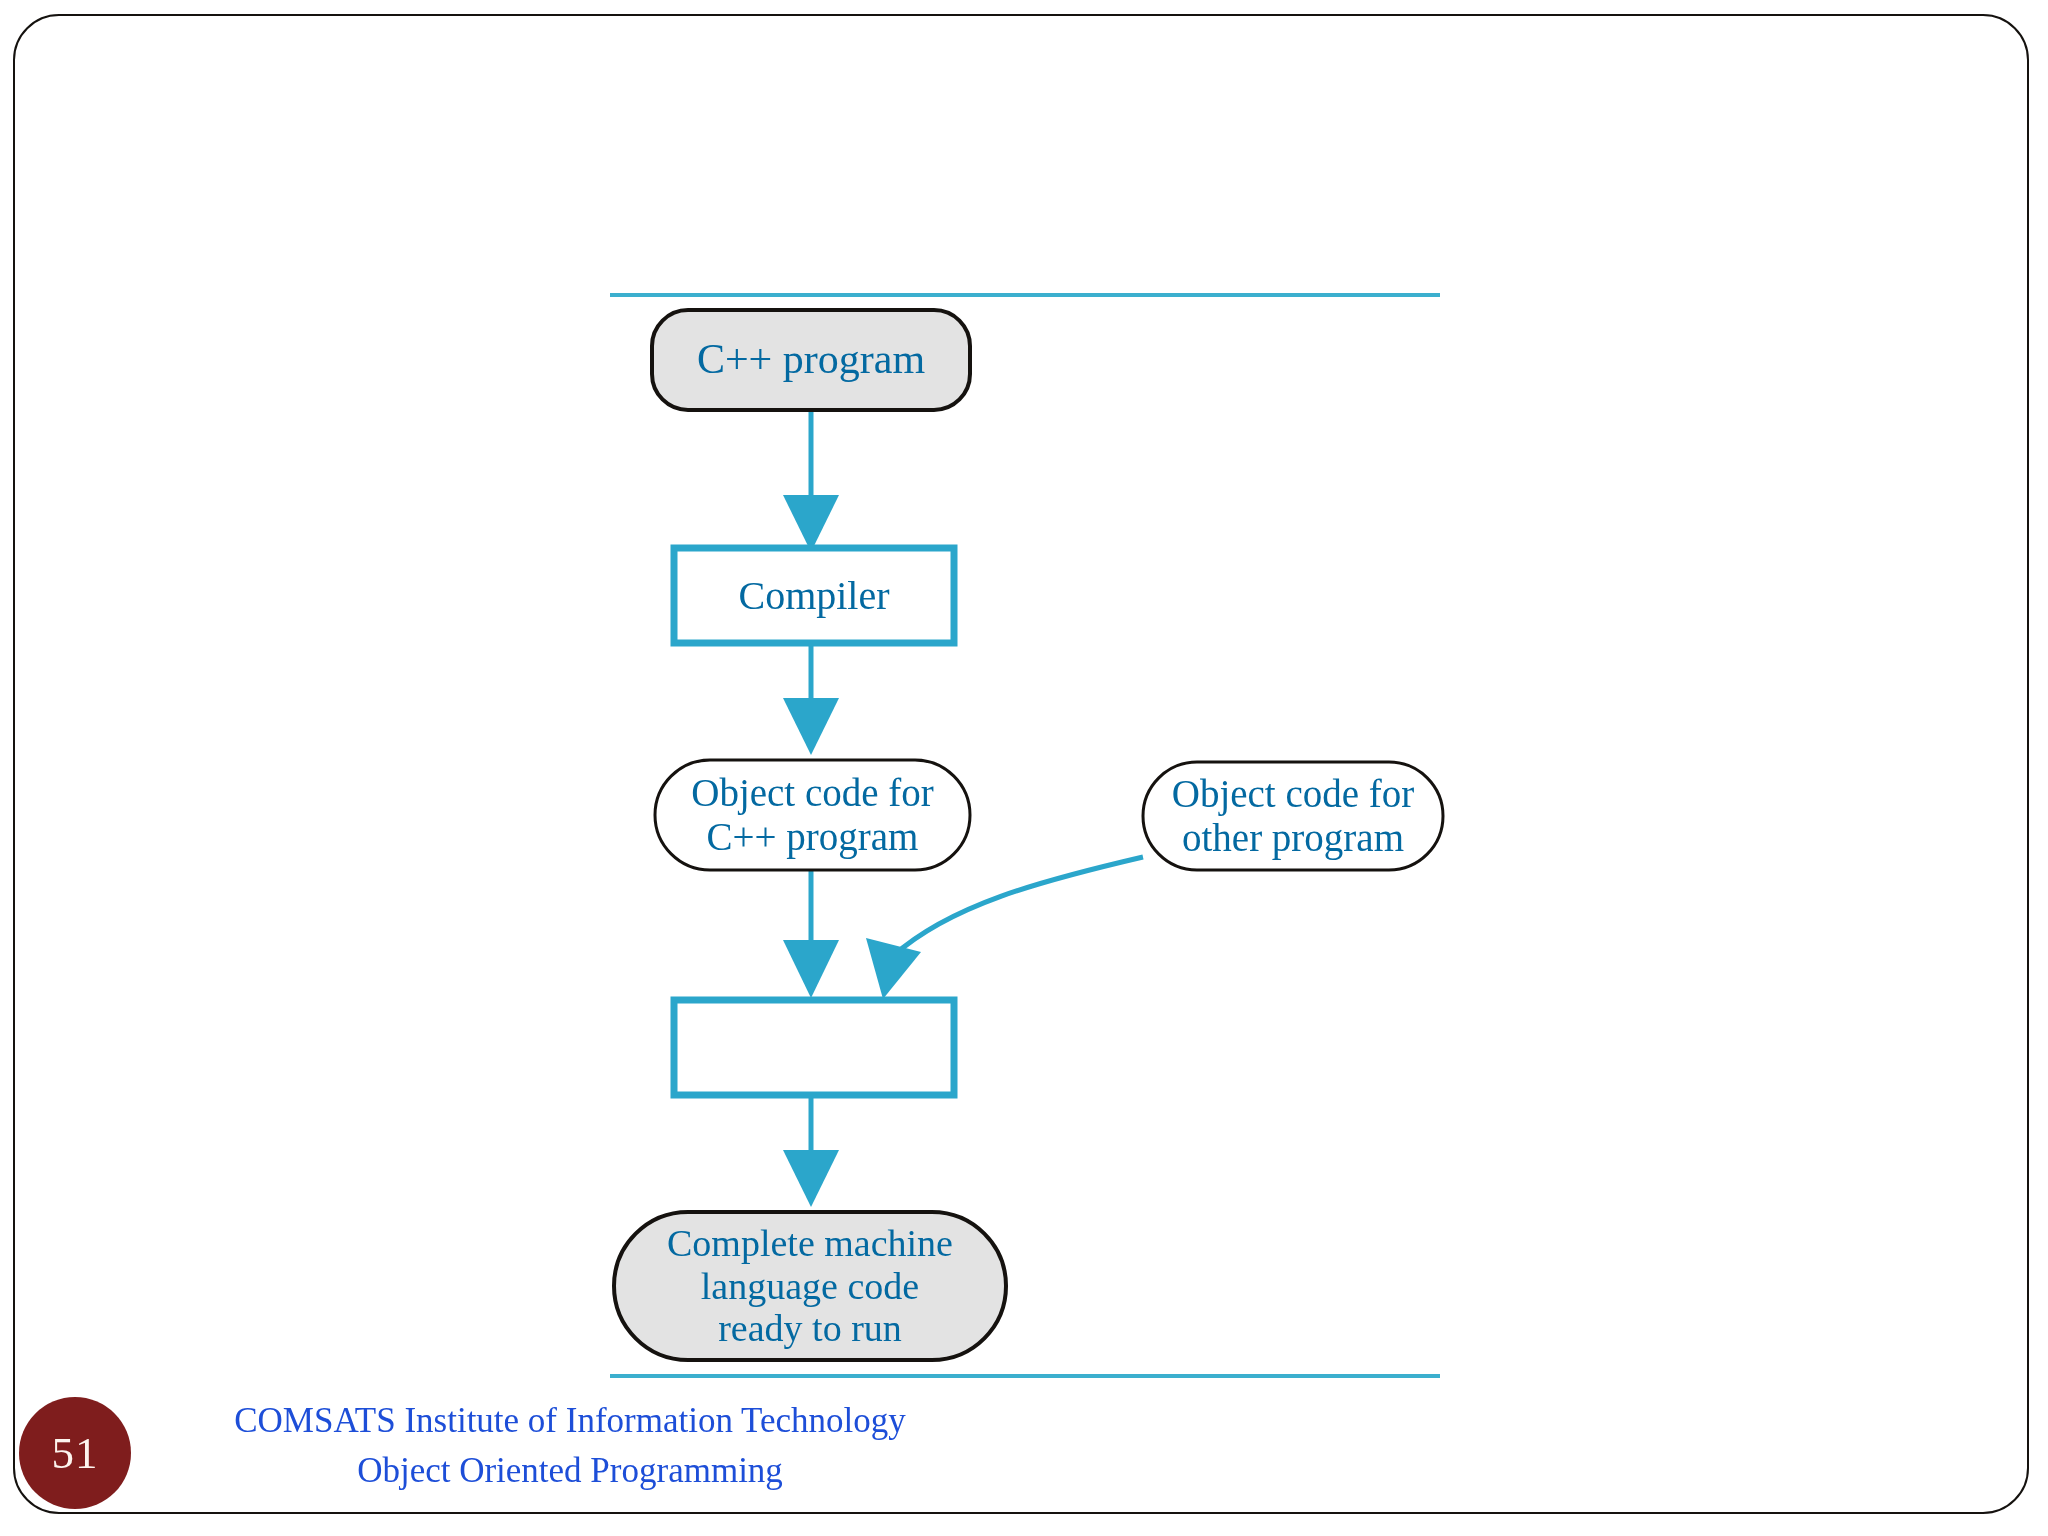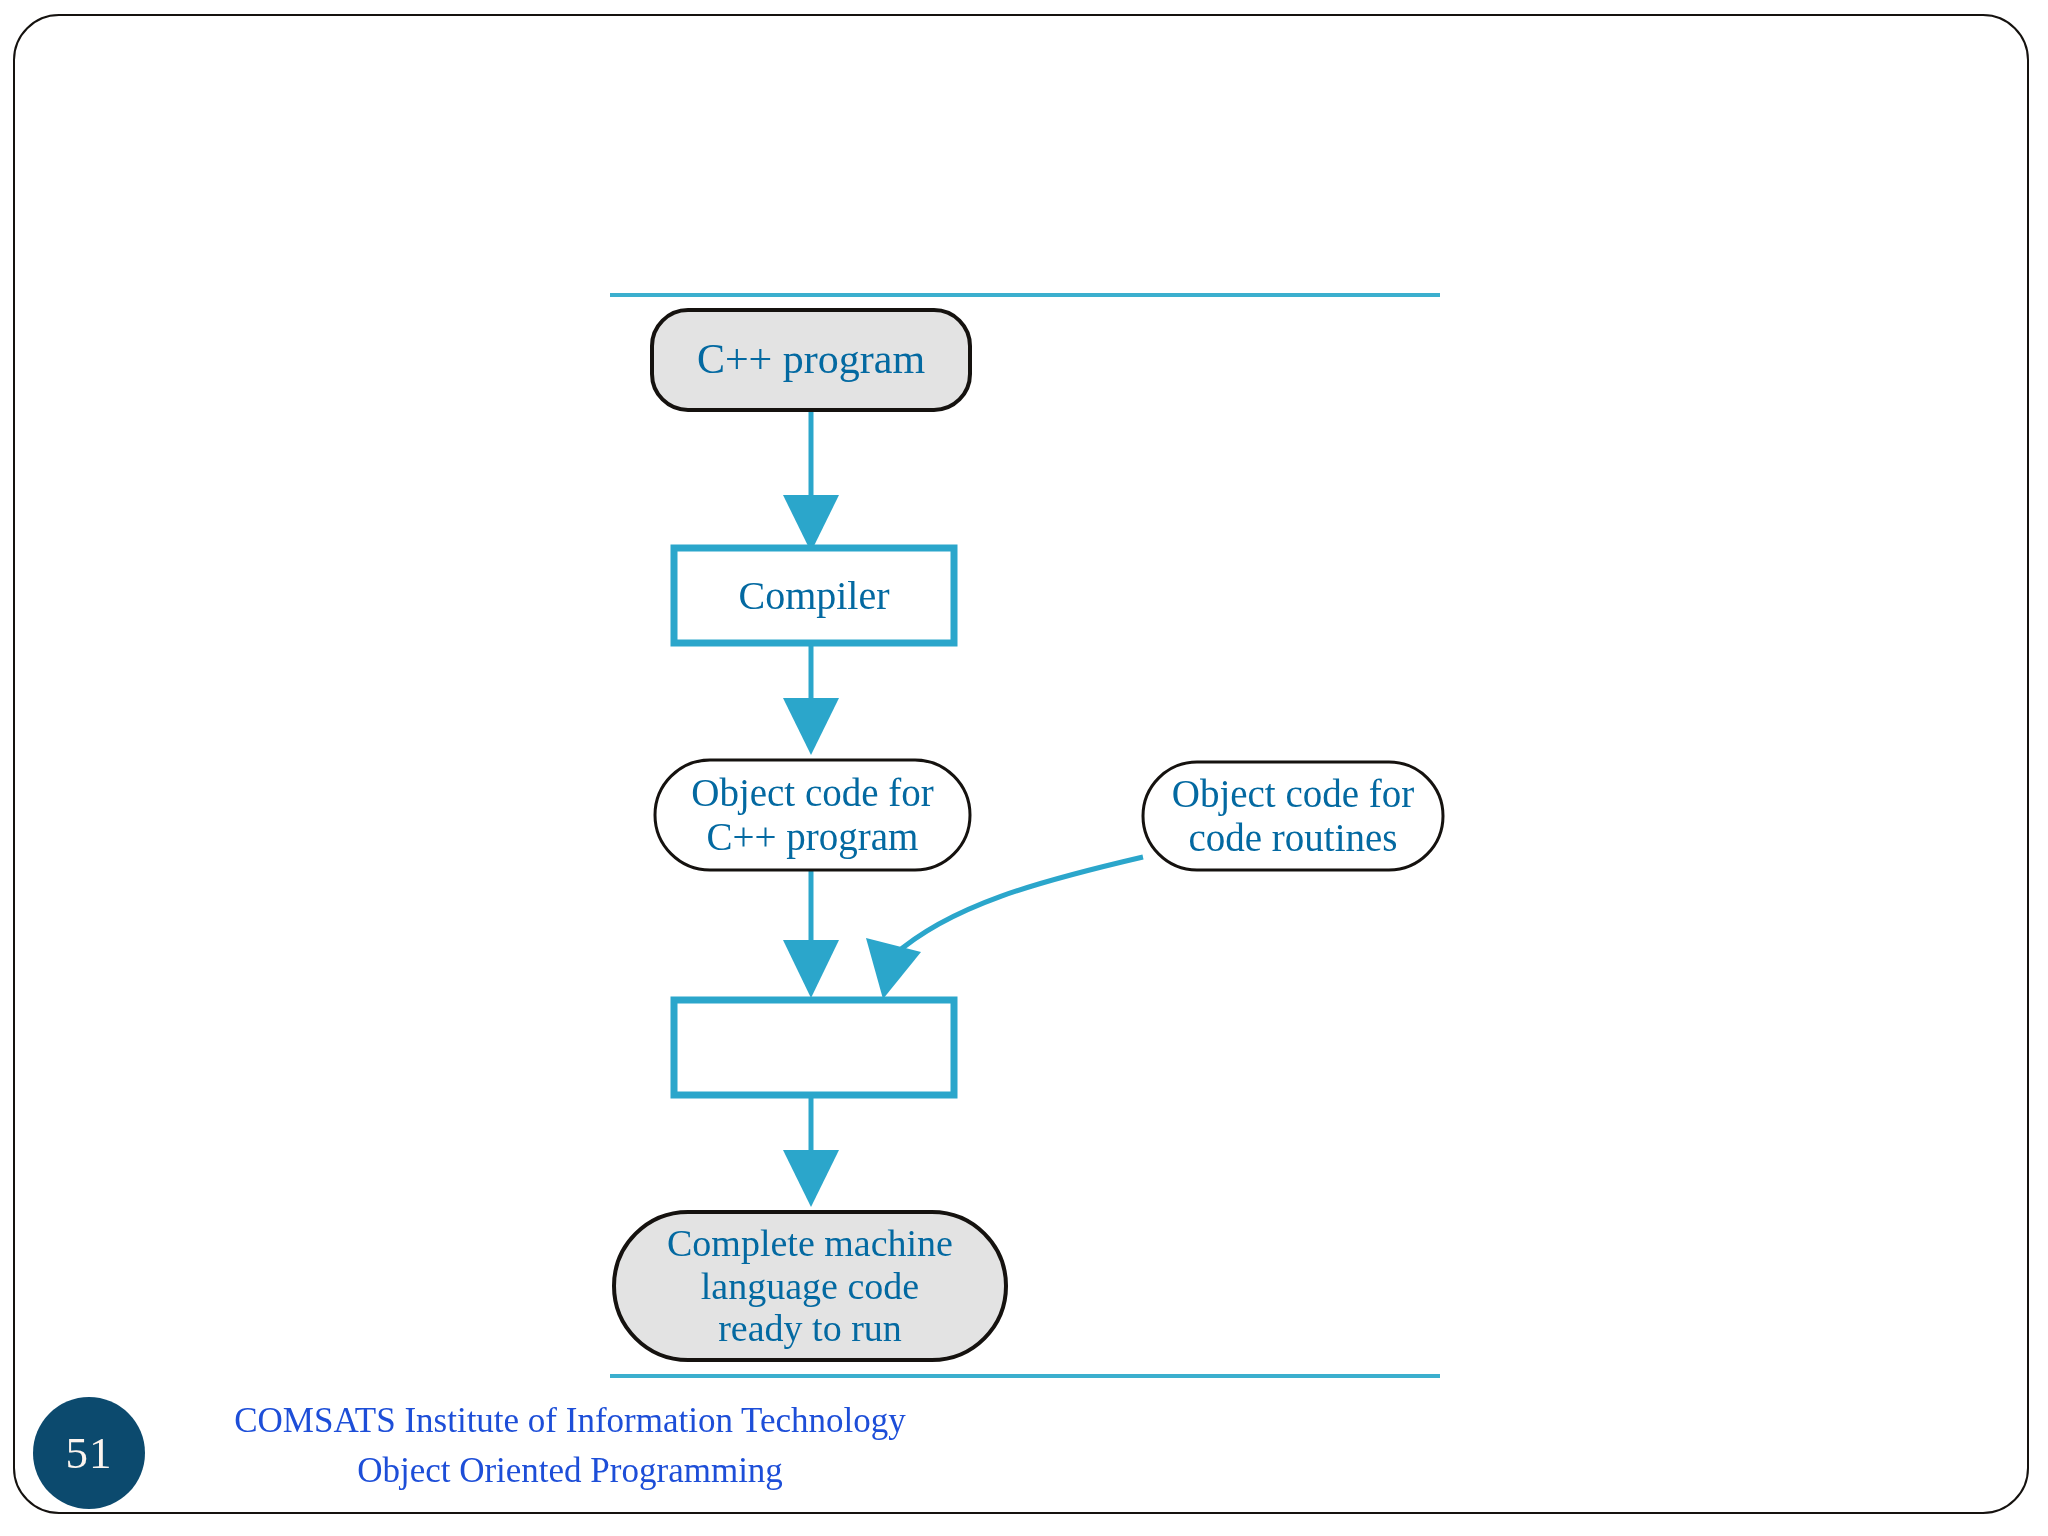--- a/index.html
+++ b/index.html
@@ -78,26 +78,26 @@
     color: #0369a1;
     font-family: "Liberation Serif", "DejaVu Serif", serif;
     line-height: 1.13;
     pointer-events: none;
   }
   .node-label span { display: block; }
 
   
   .page-badge {
     position: absolute;
-    left: 33px;
+    left: 19px;
     top: 1397px;
     width: 112px;
     height: 112px;
     border-radius: 50%;
-    background: #0c4a6e;
+    background: #7f1d1d;
     display: flex;
     align-items: center;
     justify-content: center;
     color: #FDF4EE;
     font-family: "Liberation Serif", "DejaVu Serif", serif;
     font-size: 45px;
     letter-spacing: 1px;
   }
 
   .footer-text {
@@ -179,21 +179,21 @@
   <div class="node-label" style="left:655px; top:760px; width:315px; height:110px; font-size:39px;">
     <div>
       <span>Object code for</span>
       <span>C++ program</span>
     </div>
   </div>
 
   <div class="node-label" style="left:1143px; top:762px; width:300px; height:108px; font-size:39px;">
     <div>
       <span>Object code for</span>
-      <span>code routines</span>
+      <span>other program</span>
     </div>
   </div>
 
 
   <div class="node-label" style="left:614px; top:1212px; width:392px; height:148px; font-size:38px;">
     <div>
       <span>Complete machine</span>
       <span>language code</span>
       <span>ready to run</span>
     </div>

